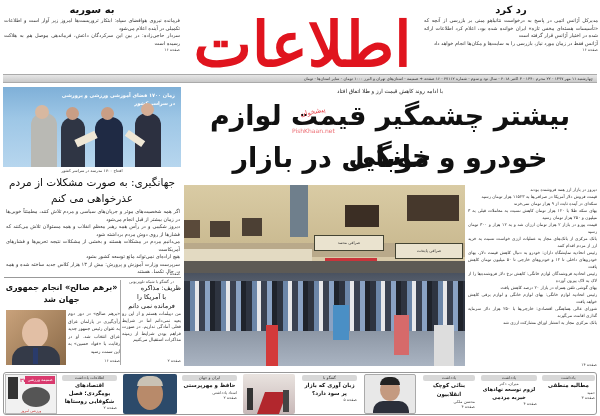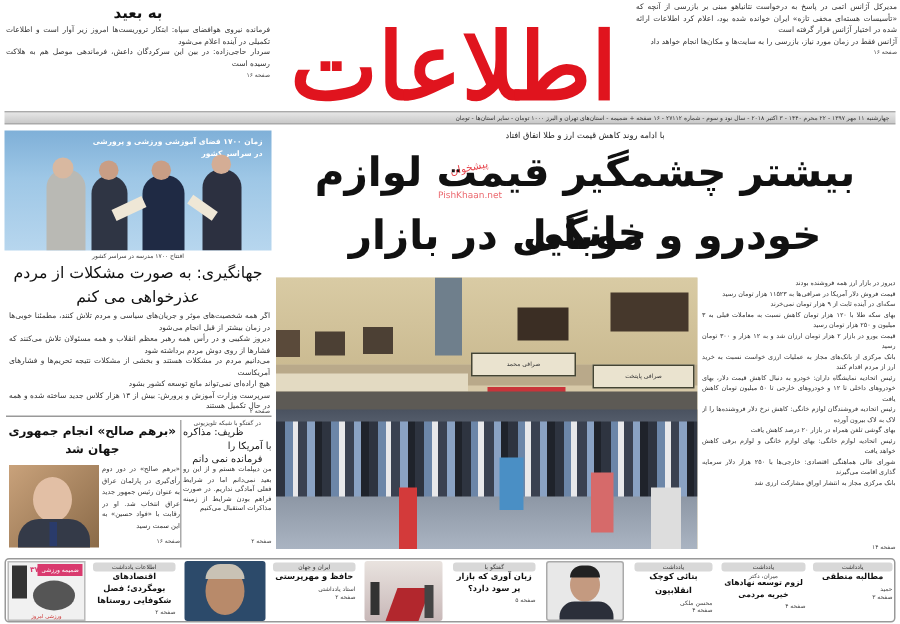--- a/index.html
+++ b/index.html
@@ -13,29 +13,30 @@
 .logo{color:#e0141e;font-family:"DejaVu Serif",serif;font-weight:bold;font-size:62px;letter-spacing:-2px;line-height:70px;text-align:center}
 .photo{overflow:hidden}
 .box{border:1px solid #999;border-radius:3px}
 .tag{background:#d8d8d8;border-radius:2px;font-size:4px;text-align:center;height:6px;line-height:6px;color:#333}
 .bh{font-size:6.5px;font-weight:bold;text-align:center;line-height:10px}
 </style>
 </head>
 <body>
 
 <div class="abs" style="left:4px;top:2px;width:176px;height:70px">
-  <div class="hl" style="font-size:10px;line-height:15px">به بعید</div>
+  <div class="hl" style="font-size:10px;line-height:15px">به سوریه</div>
   <div class="small">فرمانده نیروی هوافضای سپاه: ابتکار تروریست‌ها امروز زیر آوار است و اطلاعات تکمیلی در آینده اعلام می‌شود</div>
   <div class="small">سردار حاجی‌زاده: در بین این سرکردگان داعش، فرماندهی موصل هم به هلاکت رسیده است</div>
   <div class="pref">صفحه ۱۶</div>
 </div>
 
 <div class="abs logo" style="left:185px;top:10px;width:235px;height:72px">اطلاعات</div>
 
 <div class="abs" style="left:424px;top:2px;width:174px;height:70px">
+  <div class="hl" style="font-size:10px;line-height:15px">رد کرد</div>
   <div class="small">مدیرکل آژانس اتمی در پاسخ به درخواست نتانیاهو مبنی بر بازرسی از آنچه که «تأسیسات هسته‌ای مخفی تازه» ایران خوانده شده بود، اعلام کرد اطلاعات ارائه شده در اختیار آژانس قرار گرفته است</div>
   <div class="small">آژانس فقط در زمان مورد نیاز، بازرسی را به سایت‌ها و مکان‌ها انجام خواهد داد</div>
   <div class="pref">صفحه ۱۶</div>
 </div>
 
 <div class="abs bar" style="left:3px;top:74px;width:594px;height:9px;font-size:4px;line-height:7px;padding:0 4px;white-space:nowrap;overflow:hidden;color:#333">
   <span>چهارشنبه ۱۱ مهر ۱۳۹۷ - ۲۲ محرم ۱۴۴۰ - ۳ اکتبر ۲۰۱۸ - سال نود و سوم - شماره ۲۷۱۱۲ - ۱۶ صفحه + ضمیمه - استان‌های تهران و البرز ۱۰۰۰ تومان - سایر استان‌ها - تومان</span>
 </div>
 
 <div class="abs photo" style="left:3px;top:87px;width:178px;height:80px;background:linear-gradient(180deg,#7fb0d8 0%,#9ec7e6 40%,#b7d6ee 100%)">
@@ -61,22 +62,22 @@
   <div class="small">دیروز شکیبی و در رأس همه رهبر معظم انقلاب و همه مسئولان تلاش می‌کنند که فشارها از روی دوش مردم برداشته شود</div>
   <div class="small">می‌دانیم مردم در مشکلات هستند و بخشی از مشکلات نتیجه تحریم‌ها و فشارهای آمریکاست</div>
   <div class="small">هیچ اراده‌ای نمی‌تواند مانع توسعه کشور بشود</div>
   <div class="small">سرپرست وزارت آموزش و پرورش: بیش از ۱۳ هزار کلاس جدید ساخته شده و همه در حال تکمیل هستند</div>
 </div>
 <div class="abs pref" style="left:6px;top:271px;width:174px">صفحه ۲</div>
 <div class="abs" style="left:4px;top:277px;width:177px;height:1px;background:#999"></div>
 
 <div class="abs" style="left:122px;top:279px;width:59px;height:80px;overflow:hidden">
   <div class="pref" style="text-align:center">در گفتگو با شبکه تلویزیونی</div>
-  <div style="font-size:6.5px;text-align:left;line-height:9px">ظریف: مذاکره</div>
-  <div style="font-size:6.5px;line-height:9px">با آمریکا را</div>
+  <div style="font-size:6.5px;text-align:right;line-height:9px">ظریف: مذاکره</div>
+  <div style="font-size:6.5px;text-align:center;line-height:9px">با آمریکا را</div>
   <div style="font-size:6.5px;text-align:center;line-height:9px">فرمانده نمی دانم</div>
   <div class="small" style="font-size:4.5px;line-height:6.5px">من دیپلمات هستم و از این رو بعید نمی‌دانم اما در شرایط فعلی آمادگی نداریم. در صورت فراهم بودن شرایط از زمینه مذاکرات استقبال می‌کنیم</div>
 </div>
 <div class="abs pref" style="left:122px;top:358px;width:59px">صفحه ۲</div>
 <div class="abs" style="left:120px;top:280px;width:1px;height:85px;background:#aaa"></div>
 
 <div class="abs hl" style="left:4px;top:282px;width:115px;font-size:8px;line-height:12px">«برهم صالح» انجام جمهوری</div>
 <div class="abs hl" style="left:4px;top:294px;width:115px;font-size:8px;line-height:12px">جهان شد</div>
 <div class="abs photo" style="left:6px;top:310px;width:60px;height:55px;background:linear-gradient(135deg,#c9a27b,#8a6a48)">
   <div style="position:absolute;left:16px;top:8px;width:26px;height:30px;background:#e2bfa5;border-radius:50%"></div>

